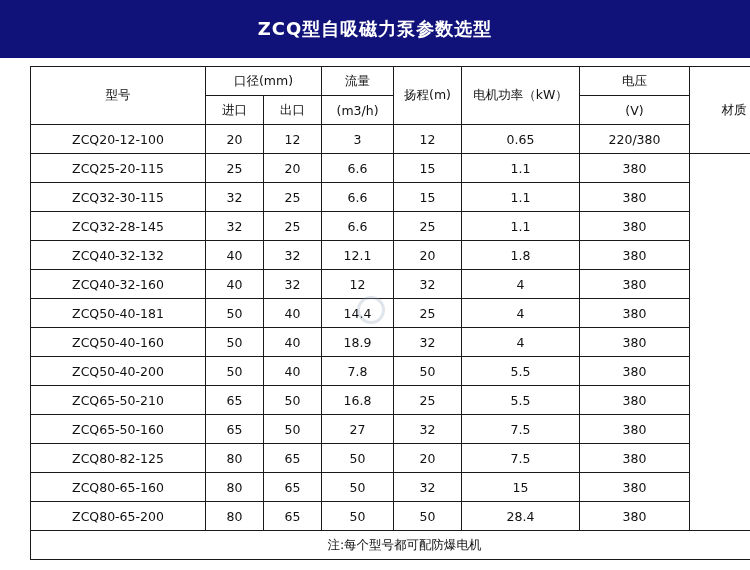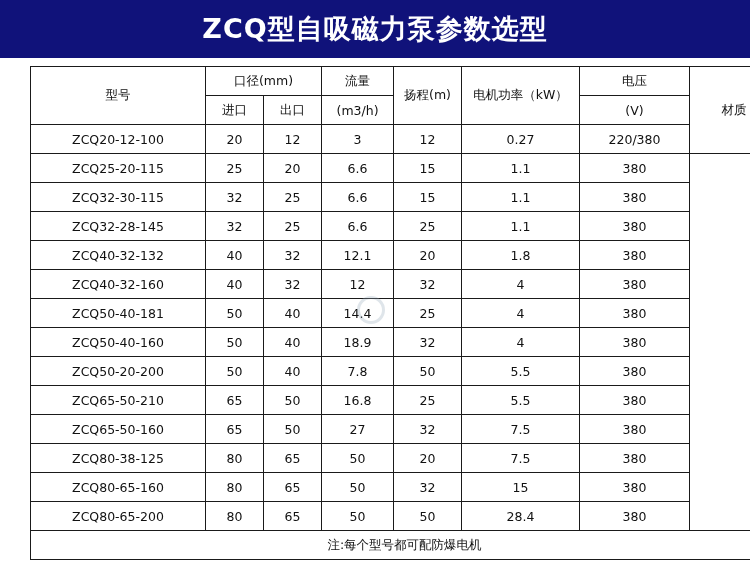--- a/index.html
+++ b/index.html
@@ -23,21 +23,21 @@
   .title-bar {
     width: 750px;
     height: 58px;
     background: #10127a;
     display: flex;
     align-items: center;
     justify-content: center;
   }
   .title-bar .title-text {
     color: #ffffff;
-    font-size: 27px;
+    font-size: 18px;
     font-weight: bold;
     letter-spacing: 1px;
     font-family: "DejaVu Sans", sans-serif;
   }
   .table-wrap {
     padding: 8px 30px 0 30px;
     position: relative;
   }
   table.spec {
     border-collapse: collapse;
@@ -133,21 +133,21 @@
           <td>(m3/h)</td>
           <td>(V)</td>
         </tr>
 
         <tr class="row-tall">
           <td>ZCQ20-12-100</td>
           <td>20</td>
           <td>12</td>
           <td>3</td>
           <td>12</td>
-          <td>0.27</td>
+          <td>0.65</td>
           <td>220/380</td>
           <td rowspan="14">不锈钢</td>
         </tr>
         <tr class="row-tall">
           <td>ZCQ25-20-115</td>
           <td>25</td>
           <td>20</td>
           <td>6.6</td>
           <td>15</td>
           <td>1.1</td>
@@ -201,21 +201,21 @@
         <tr class="row-tall">
           <td>ZCQ50-40-160</td>
           <td>50</td>
           <td>40</td>
           <td>18.9</td>
           <td>32</td>
           <td>4</td>
           <td>380</td>
         </tr>
         <tr class="row-tall">
-          <td>ZCQ50-20-200</td>
+          <td>ZCQ50-40-200</td>
           <td>50</td>
           <td>40</td>
           <td>7.8</td>
           <td>50</td>
           <td>5.5</td>
           <td>380</td>
         </tr>
         <tr class="row-tall">
           <td>ZCQ65-50-210</td>
           <td>65</td>
@@ -228,21 +228,21 @@
         <tr class="row-tall">
           <td>ZCQ65-50-160</td>
           <td>65</td>
           <td>50</td>
           <td>27</td>
           <td>32</td>
           <td>7.5</td>
           <td>380</td>
         </tr>
         <tr class="row-tall">
-          <td>ZCQ80-38-125</td>
+          <td>ZCQ80-82-125</td>
           <td>80</td>
           <td>65</td>
           <td>50</td>
           <td>20</td>
           <td>7.5</td>
           <td>380</td>
         </tr>
         <tr class="row-tall">
           <td>ZCQ80-65-160</td>
           <td>80</td>

